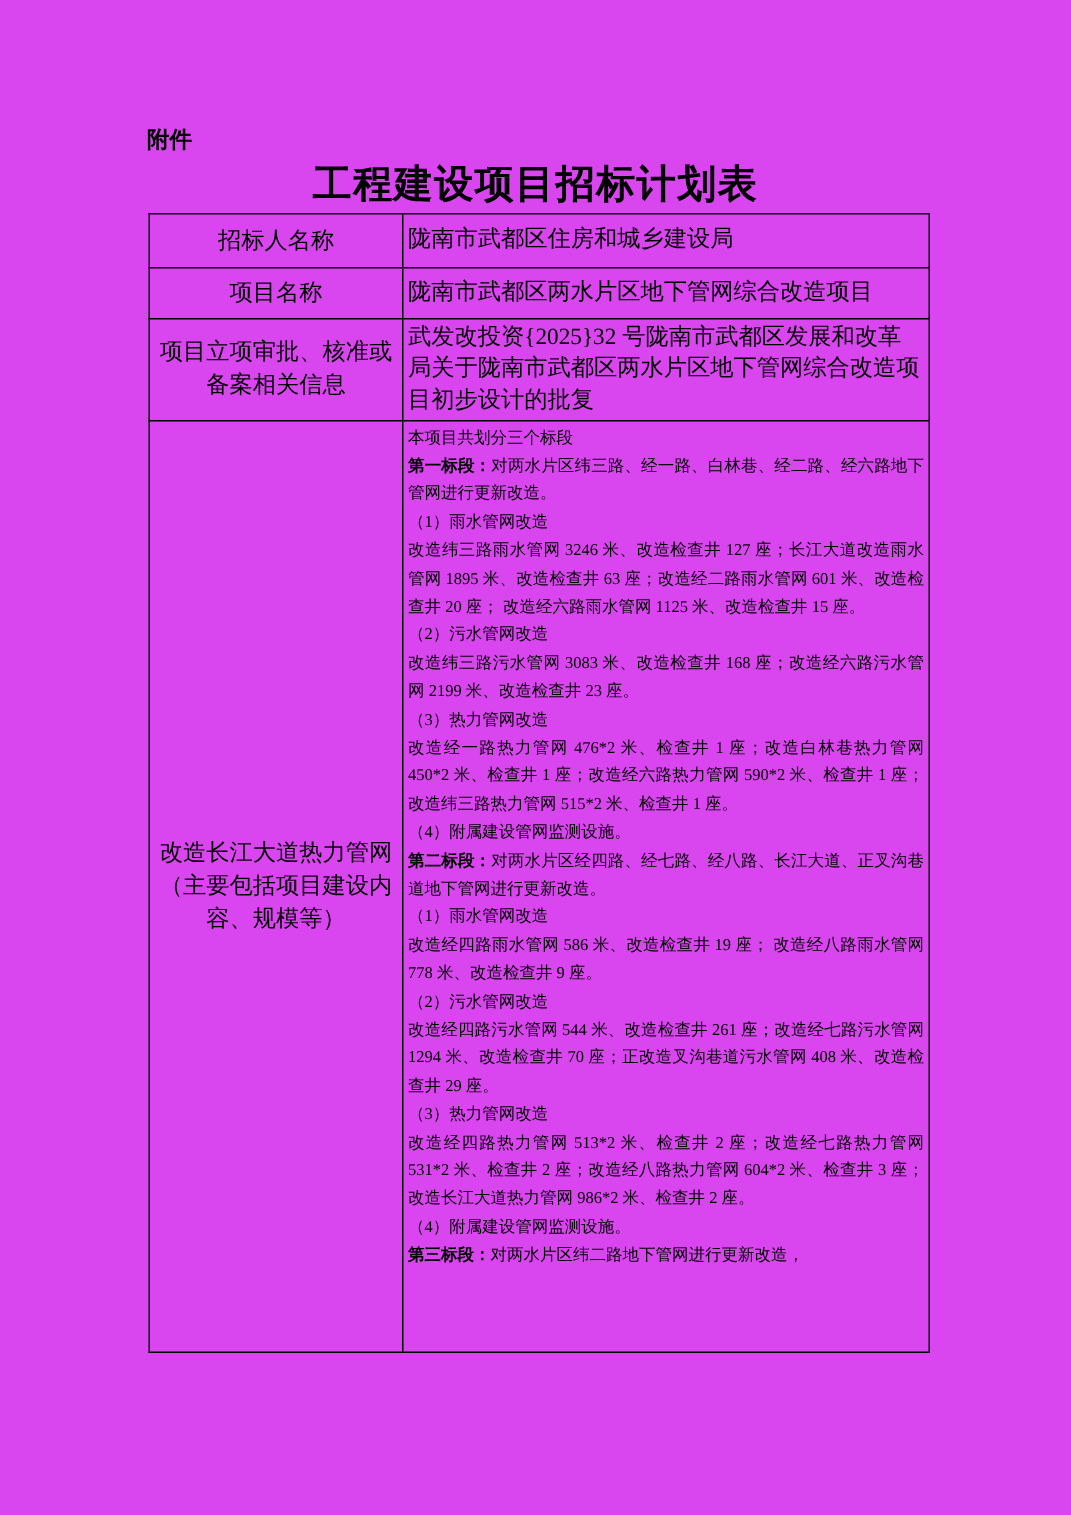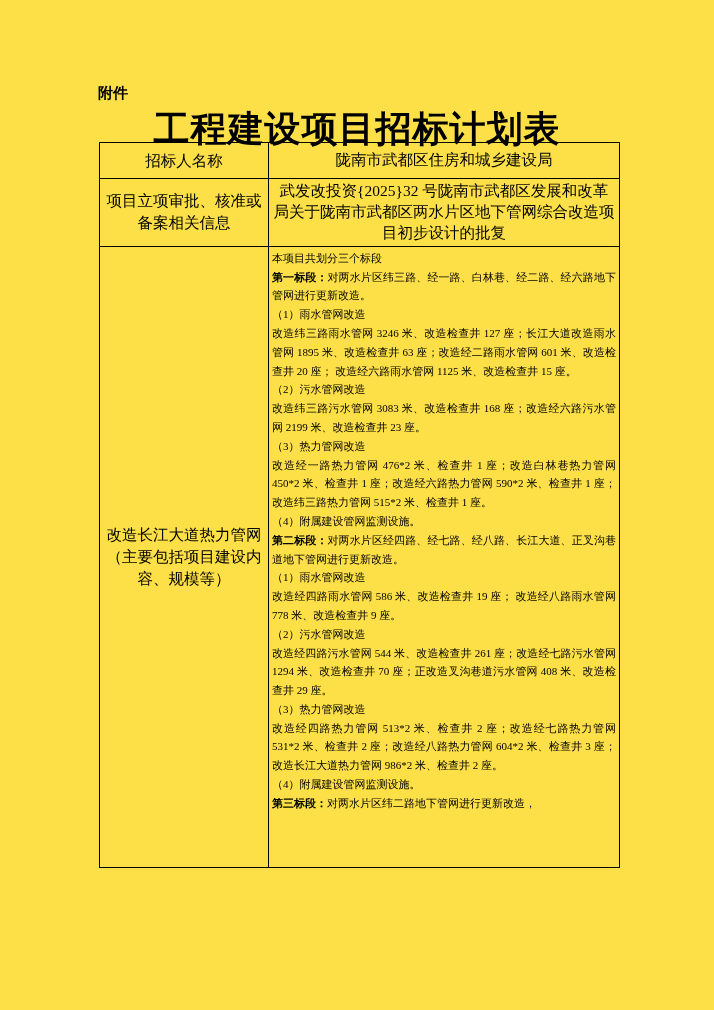--- a/index.html
+++ b/index.html
@@ -6,34 +6,34 @@
   html, body { margin: 0; padding: 0; }
   body {
     width: 714px; height: 1010px;
     background: #ffffff;
     color: #000000;
     font-family: "Liberation Serif", "DejaVu Serif", serif;
   }
   .sheet {
     position: relative;
     width: 714px; height: 1010px;
-    background: #fde047;
+    background: #d946ef;
     overflow: hidden;
   }
   .attachment {
     position: absolute;
     left: 98px; top: 84px;
     font-size: 15px;
     font-weight: 700;
   }
   .doc-title {
     position: absolute;
     left: 0; top: 105px; width: 714px;
     text-align: center;
-    font-size: 36px;
+    font-size: 26px;
     font-weight: 700;
     letter-spacing: 1px;
   }
   table.doc {
     position: absolute;
     left: 99px; top: 142px;
     width: 520px;
     border-collapse: collapse;
     table-layout: fixed;
   }
@@ -44,21 +44,21 @@
     overflow: hidden;
   }
   td.label {
     text-align: center;
     vertical-align: middle;
     font-size: 15px;
     line-height: 1.42;
     padding: 2px 1px;
   }
   td.value {
-    text-align: center;
+    text-align: left;
     vertical-align: middle;
     line-height: 1.35;
   }
   tr.r1 { height: 36px; margin-top: 16px; }
   tr.r2 { height: 34px; }
   tr.r3 { height: 26px; }
   tr.r4 { height: 59px; }
   td.content {
     vertical-align: top;
     text-align: left;
@@ -84,20 +84,24 @@
   <table class="doc">
     <colgroup>
       <col style="width:169px">
       <col style="width:351px">
     </colgroup>
     <tbody>
       <tr class="r1">
         <td class="label">招标人名称</td>
         <td class="value">陇南市武都区住房和城乡建设局</td>
       </tr>
+      <tr class="r2">
+        <td class="label">项目名称</td>
+        <td class="value">陇南市武都区两水片区地下管网综合改造项目</td>
+      </tr>
       <tr class="r4">
         <td class="label">项目立项审批、核准或备案相关信息</td>
         <td class="value">武发改投资{2025}32 号陇南市武都区发展和改革局关于陇南市武都区两水片区地下管网综合改造项目初步设计的批复</td>
       </tr>
       <tr>
         <td class="label">改造长江大道热力管网（主要包括项目建设内容、规模等）</td>
         <td class="content">
             <p class="para">本项目共划分三个标段</p>
             <p class="para"><b>第一标段：</b>对两水片区纬三路、经一路、白林巷、经二路、经六路地下管网进行更新改造。</p>
             <p class="para">（1）雨水管网改造</p>

